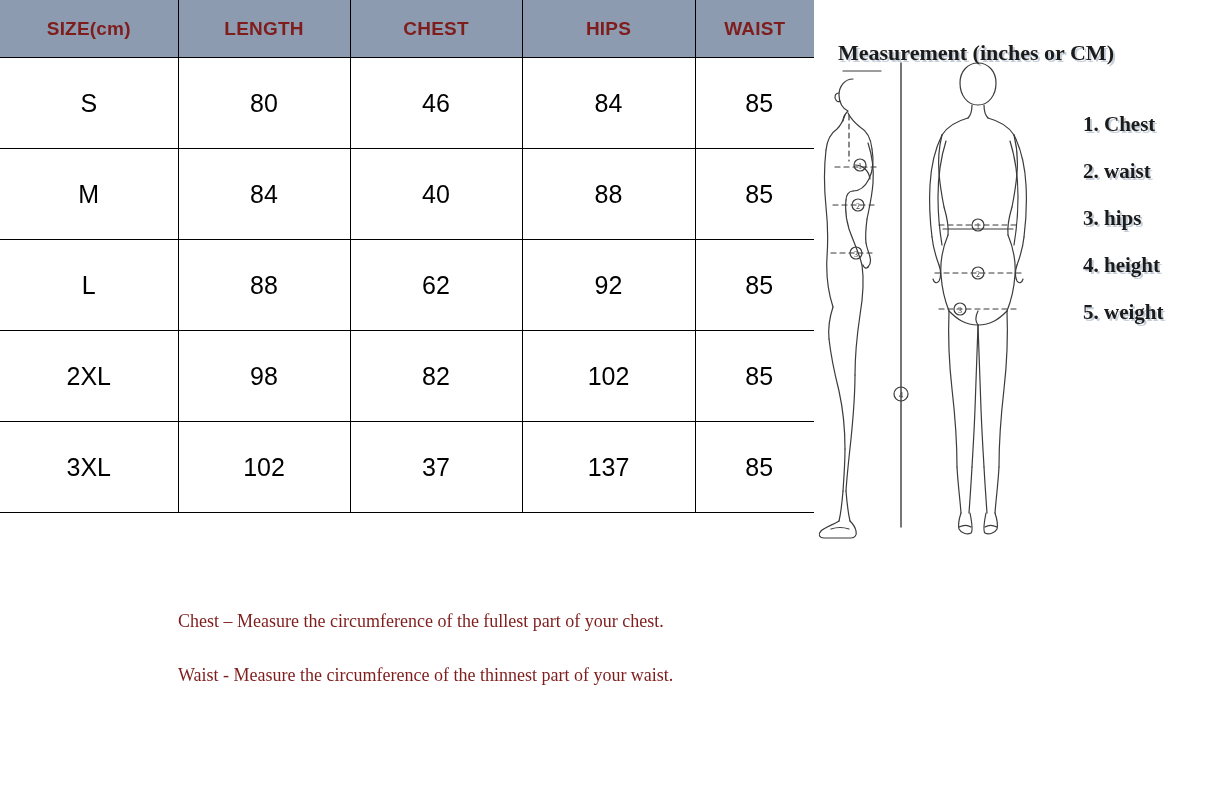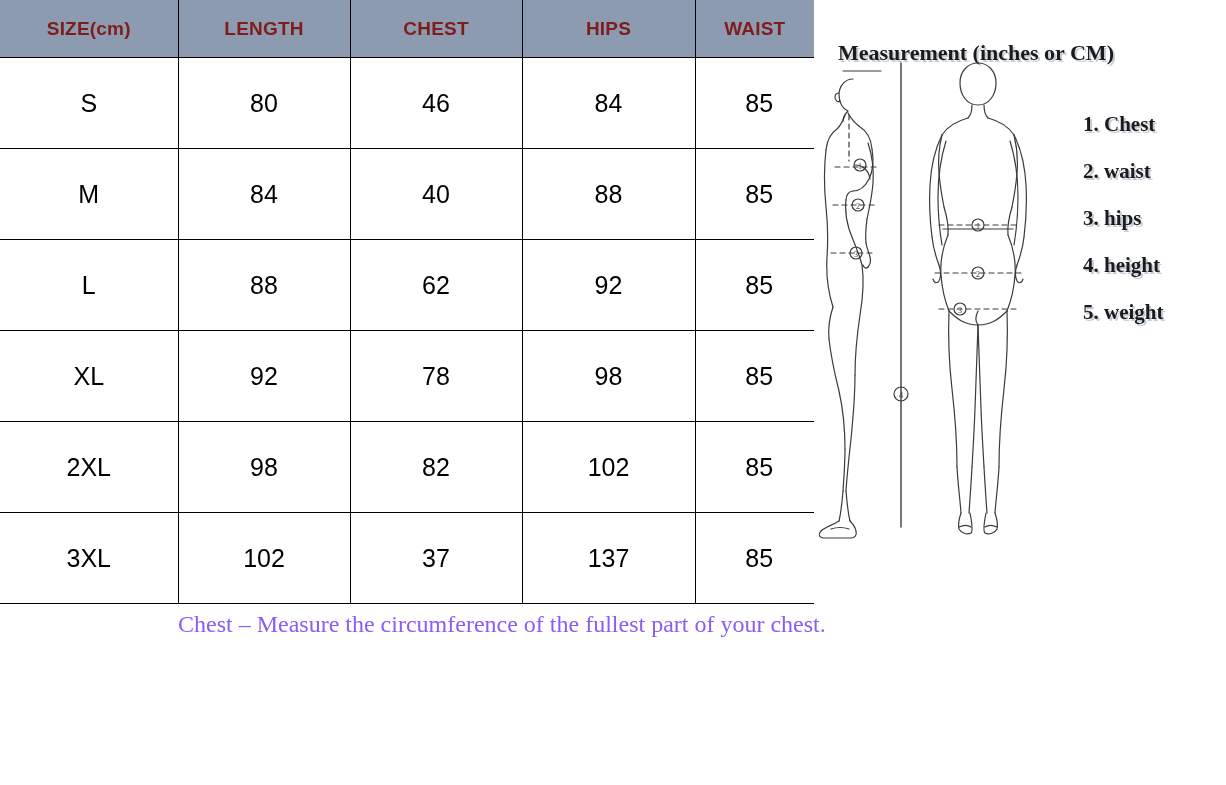--- a/index.html
+++ b/index.html
@@ -102,22 +102,22 @@
 
   
   #notes {
     position: absolute;
     left: 178px;
     top: 612px;
     width: 1000px;
   }
   .note-line {
     font-family: "Liberation Serif", serif;
-    font-size: 24px;
-    color: #8b5cf6;
+    font-size: 18px;
+    color: #7f1d1d;
     line-height: 1.0;
     margin-bottom: 36px;
     white-space: nowrap;
   }
 </style>
 </head>
 <body>
 
 <table id="size-table">
   <colgroup>
@@ -152,27 +152,20 @@
       <td>85</td>
     </tr>
     <tr>
       <td>L</td>
       <td>88</td>
       <td>62</td>
       <td>92</td>
       <td>85</td>
     </tr>
     <tr>
-      <td>XL</td>
-      <td>92</td>
-      <td>78</td>
-      <td>98</td>
-      <td>85</td>
-    </tr>
-    <tr>
       <td>2XL</td>
       <td>98</td>
       <td>82</td>
       <td>102</td>
       <td>85</td>
     </tr>
     <tr>
       <td>3XL</td>
       <td>102</td>
       <td>37</td>
@@ -305,13 +298,14 @@
     <div class="legend-item">1. Chest</div>
     <div class="legend-item">2. waist</div>
     <div class="legend-item">3. hips</div>
     <div class="legend-item">4. height</div>
     <div class="legend-item">5. weight</div>
   </div>
 </div>
 
 <div id="notes">
   <div class="note-line">Chest – Measure the circumference of the fullest part of your chest.</div>
+  <div class="note-line">Waist - Measure the circumference of the thinnest part of your waist.</div>
 </div>
 
 </body></html>

